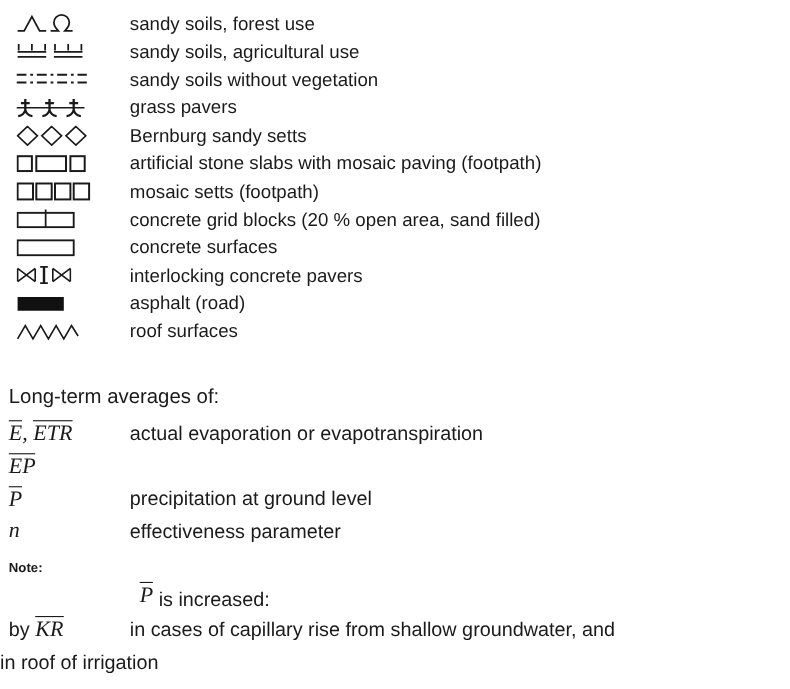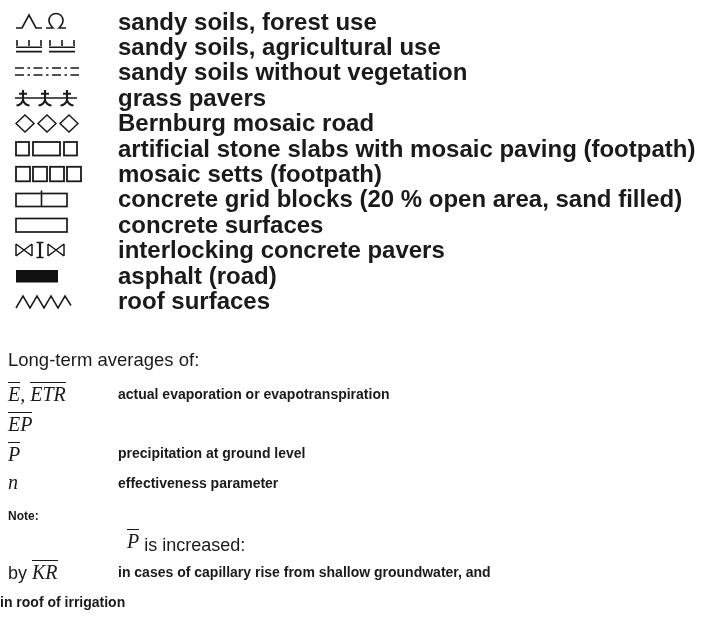--- a/index.html
+++ b/index.html
@@ -8,28 +8,28 @@
     background:#ffffff;color:#1a1a1a;
     font-family:"Liberation Sans",sans-serif;
     position:relative;
   }
   .page{width:718px;height:626px;box-sizing:border-box;padding-top:9px;}
 
   
   .legend-row{display:flex;align-items:center;height:25.4px;}
   .sym-cell{flex:0 0 118px;width:118px;box-sizing:border-box;padding-left:15px;display:flex;align-items:center;}
   .sym-cell svg{display:block;}
-  .label{font-size:24px;line-height:1;white-space:nowrap;font-weight:bold;}
+  .label{font-size:17px;line-height:1;white-space:nowrap;}
 
   
   .section-heading{font-weight:normal;font-size:18.5px;line-height:21px;margin:35px 0 9px 8px;}
   .note-heading{font-weight:bold;font-size:12px;line-height:21px;margin:8px 0 2px 8px;}
   .avg-row{display:flex;align-items:center;height:29.8px;}
   .term-cell{flex:0 0 118px;width:118px;box-sizing:border-box;padding-left:8px;white-space:nowrap;}
-  .desc{font-size:14px;line-height:1;white-space:nowrap;font-weight:bold;}
+  .desc{font-size:18px;line-height:1;white-space:nowrap;}
   .intro-line{margin:2px 0 4px 127px;height:24px;display:flex;align-items:center;white-space:nowrap;}
 
   
   .seg{white-space:pre;}
   .m{font-family:"Liberation Serif",serif;font-style:italic;font-size:20px;line-height:1.05;}
   .pl{font-size:18px;margin-top:10px;}
   .ol{display:inline-block;border-top:1.6px solid #1a1a1a;padding-top:1px;}
 
   .stroke{stroke:#1a1a1a;fill:none;}
 </style>
@@ -83,21 +83,21 @@
       </span>
       <span class="label">grass pavers</span>
     </div>
 
     <div class="legend-row">
       <span class="sym-cell">
         <svg width="64" height="19" viewBox="0 0 64 19">
           <path class="stroke" stroke-width="1.5" d="M10 1 L19 9.5 L10 18 L1 9.5 Z M32 1 L41 9.5 L32 18 L23 9.5 Z M54 1 L63 9.5 L54 18 L45 9.5 Z"></path>
         </svg>
       </span>
-      <span class="label">Bernburg mosaic road</span>
+      <span class="label">Bernburg sandy setts</span>
     </div>
 
     <div class="legend-row">
       <span class="sym-cell">
         <svg width="64" height="18" viewBox="0 0 64 18">
           <rect class="stroke" stroke-width="1.8" x="1" y="2" width="13" height="13.5"></rect>
           <rect class="stroke" stroke-width="1.8" x="18" y="2" width="27" height="13.5"></rect>
           <rect class="stroke" stroke-width="1.8" x="49" y="2" width="13" height="13.5"></rect>
         </svg>
       </span>

